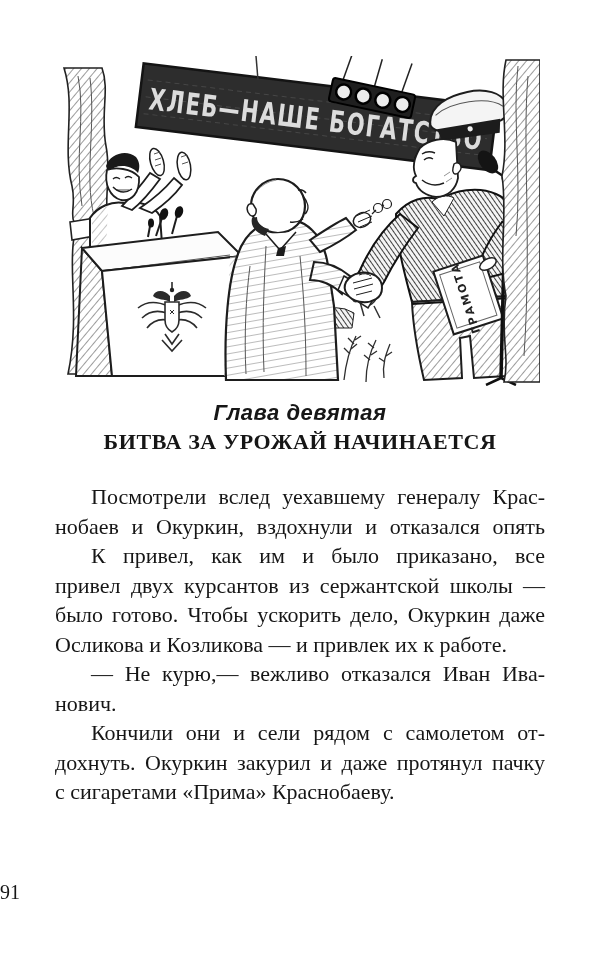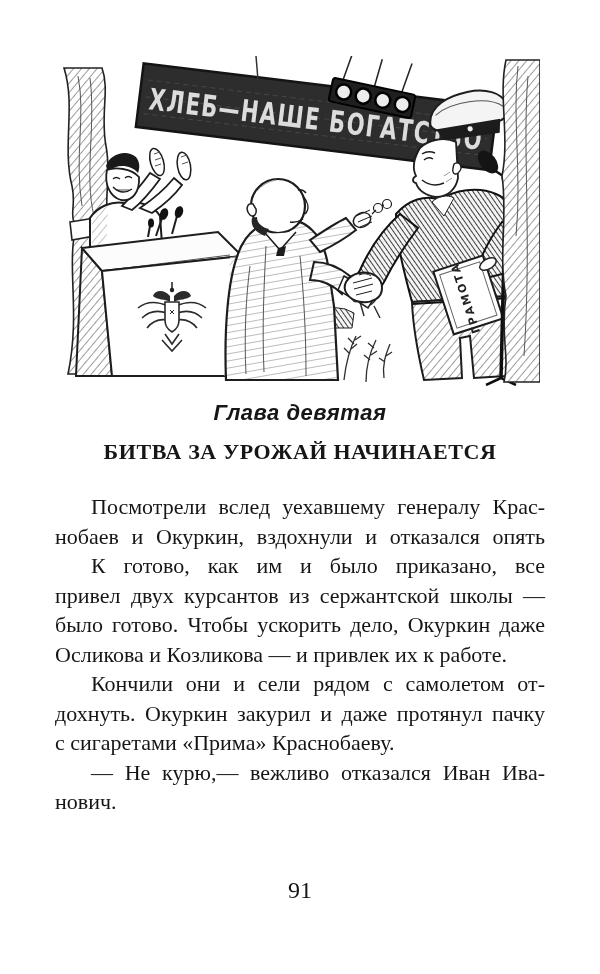--- a/index.html
+++ b/index.html
@@ -2,28 +2,28 @@
 <html><head>
 <meta charset="utf-8">
 <style>
   html,body{margin:0;padding:0;background:#ffffff;}
   .page{position:relative;width:600px;height:974px;background:#ffffff;overflow:hidden;
         font-family:"Liberation Serif","DejaVu Serif",serif;color:#161616;}
   .illustration{margin:56px auto 0;width:480px;height:330px;}
   .chapter-heading{text-align:center;margin-top:14px;}
   .kicker{font-family:Liberation Sans, sans-serif;font-style:italic;font-weight:bold;
           font-size:22px;line-height:26px;letter-spacing:0.5px;}
-  .title{margin:13px 0 0;font-size:22px;line-height:26px;font-weight:bold;letter-spacing:0.6px;
+  .title{margin:3px 0 0;font-size:22px;line-height:26px;font-weight:bold;letter-spacing:0.6px;
          font-family:"Liberation Serif",serif;}
   .body-text{margin:27px 55px 0 55px;font-size:22px;line-height:29.5px;}
   .para{margin:0;}
   .line{display:block;text-align:justify;text-align-last:left;}
   .line.justify{text-align-last:justify;}
   .line.first{text-indent:36px;}
-  .page-number{position:absolute;left:0;right:0;bottom:70px;text-align:center;font-size:24px;}
+  .page-number{position:absolute;left:0;right:0;bottom:70px;text-align:left;font-size:20px;}
   svg .thin{fill:none;stroke:#555;stroke-width:1;}
 </style>
 </head>
 <body>
 
 <div class="page">
 
   <figure class="illustration">
     <svg width="480" height="330" viewBox="0 0 480 330">
       <defs>
@@ -203,32 +203,32 @@
     <div class="kicker">Глава девятая</div>
     <h1 class="title">БИТВА ЗА УРОЖАЙ НАЧИНАЕТСЯ</h1>
   </header>
 
   <main class="body-text">
     <p class="para">
       <span class="line justify first">Посмотрели вслед уехавшему генералу Крас-</span>
       <span class="line justify">нобаев и Окуркин, вздохнули и отказался опять</span>
     </p>
     <p class="para">
-      <span class="line justify first">К готово, как им и было приказано, все</span>
+      <span class="line justify first">К привел, как им и было приказано, все</span>
       <span class="line justify">привел двух курсантов из сержантской школы —</span>
       <span class="line justify">было готово. Чтобы ускорить дело, Окуркин даже</span>
       <span class="line">Осликова и Козликова — и привлек их к работе.</span>
     </p>
     <p class="para">
+      <span class="line justify first">— Не курю,— вежливо отказался Иван Ива-</span>
+      <span class="line">нович.</span>
+    </p>
+    <p class="para">
       <span class="line justify first">Кончили они и сели рядом с самолетом от-</span>
       <span class="line justify">дохнуть. Окуркин закурил и даже протянул пачку</span>
       <span class="line">с сигаретами «Прима» Краснобаеву.</span>
-    </p>
-    <p class="para">
-      <span class="line justify first">— Не курю,— вежливо отказался Иван Ива-</span>
-      <span class="line">нович.</span>
     </p>
   </main>
 
   <footer>
     <div class="page-number">91</div>
   </footer>
 </div>
 
 </body></html>

